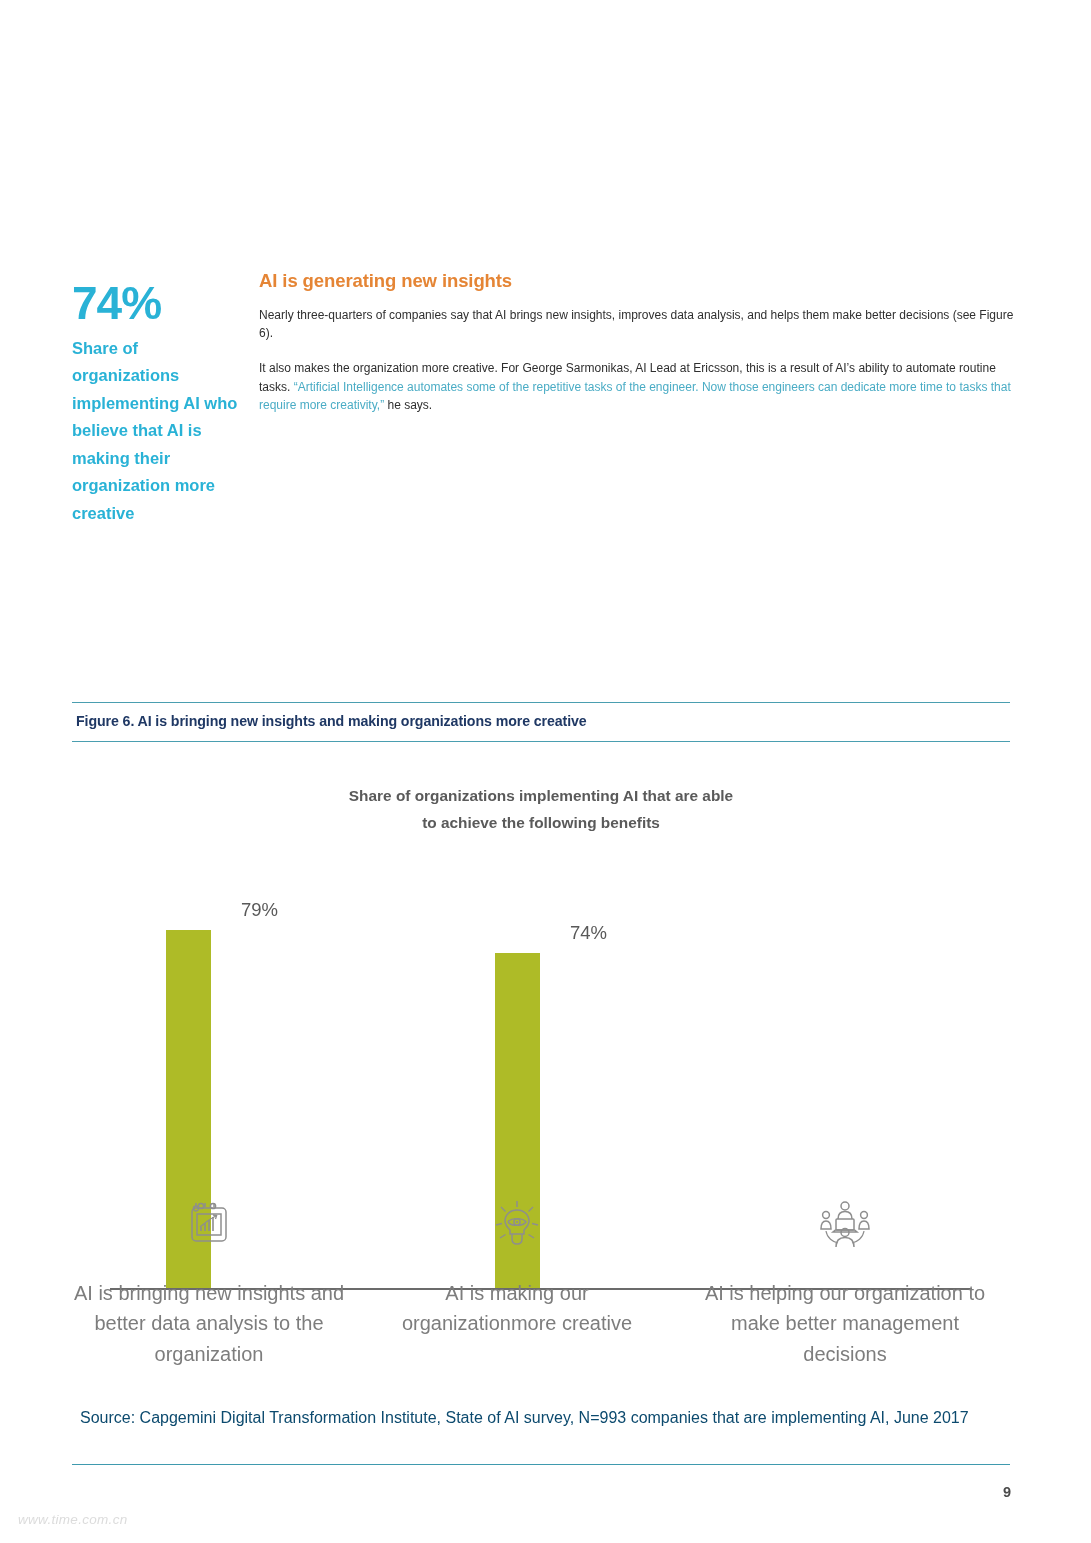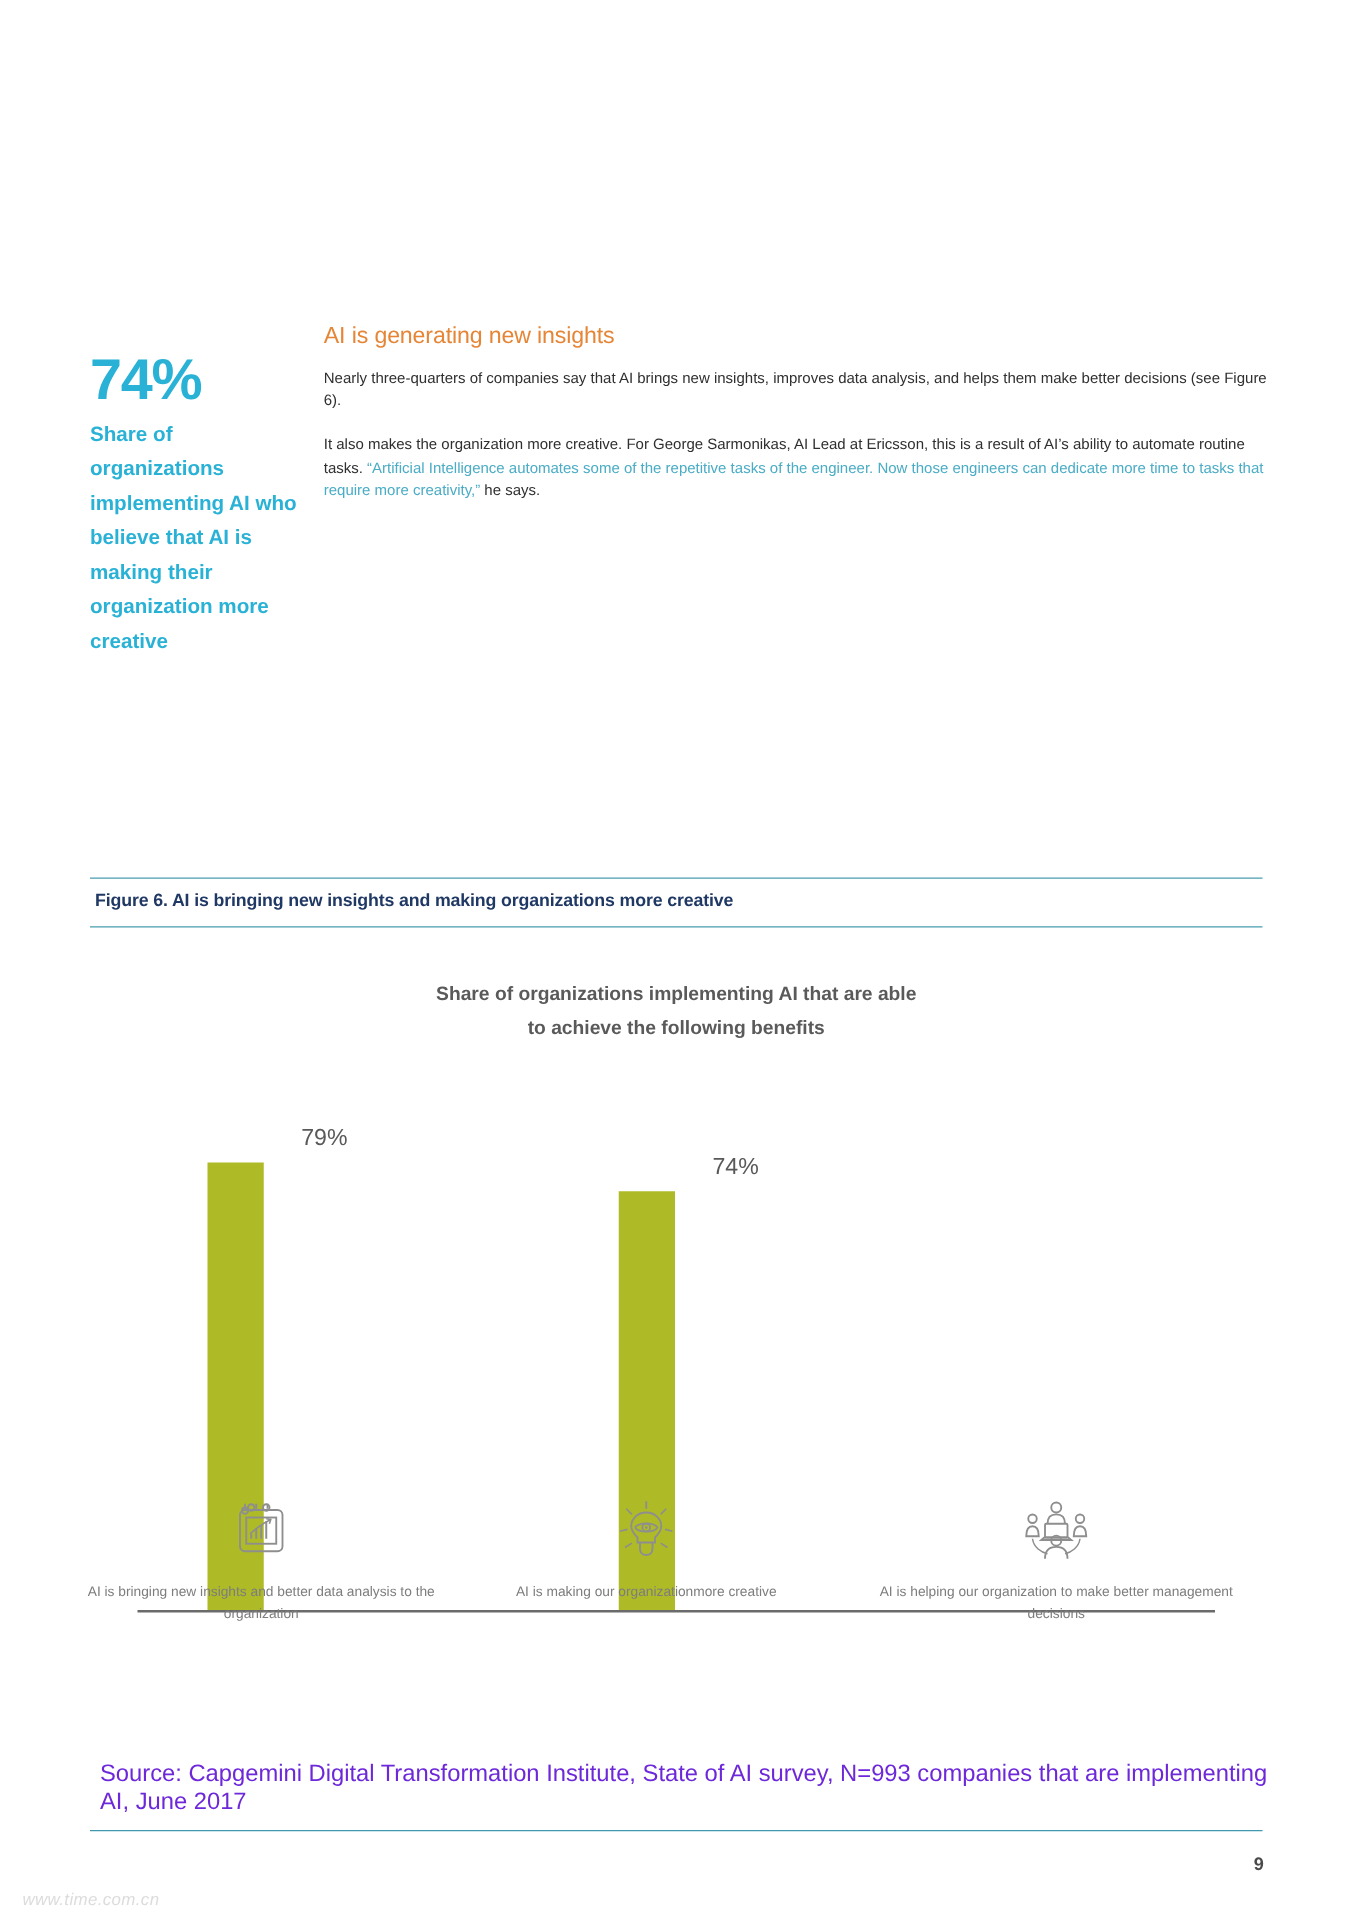--- a/index.html
+++ b/index.html
@@ -39,23 +39,23 @@
   }
 
   #article-body {
     position: absolute;
     left: 259px;
     top: 253px;
     width: 757px;
   }
   #section-heading {
     font-size: 18.5px;
-    font-weight: normal;
+    font-weight: bold;
     color: #e58535;
-    margin: 4px 0 14px 0;
+    margin: 17px 0 14px 0;
     letter-spacing: -0.1px;
   }
   .body-para {
     font-size: 12px;
     color: #2f2f2f;
     line-height: 1.52;
     margin: 0 0 17px 0;
   }
   .body-para:last-child { margin-bottom: 0; }
   .quote-text { color: #4aacc5; }
@@ -148,34 +148,34 @@
   .cat.c0 { left: 64px; }
   .cat.c1 { left: 372px; }
   .cat.c2 { left: 700px; }
   .cat-icon {
     height: 56px;
     display: flex;
     align-items: center;
     justify-content: center;
   }
   .cat-label {
-    margin-top: 14px;
-    font-size: 11px;
+    margin-top: 26px;
+    font-size: 20px;
     color: #7d7d7d;
     line-height: 1.52;
   }
 
   
   #source-note {
     position: absolute;
     left: 80px;
     top: 1409px;
     width: 940px;
-    font-size: 19px;
-    color: #6d28d9;
+    font-size: 16px;
+    color: #0c4a6e;
   }
   #footer-rule {
     position: absolute;
     left: 72px;
     top: 1464px;
     width: 938px;
     height: 1px;
     background: #3f9aae;
   }
   #page-number {

